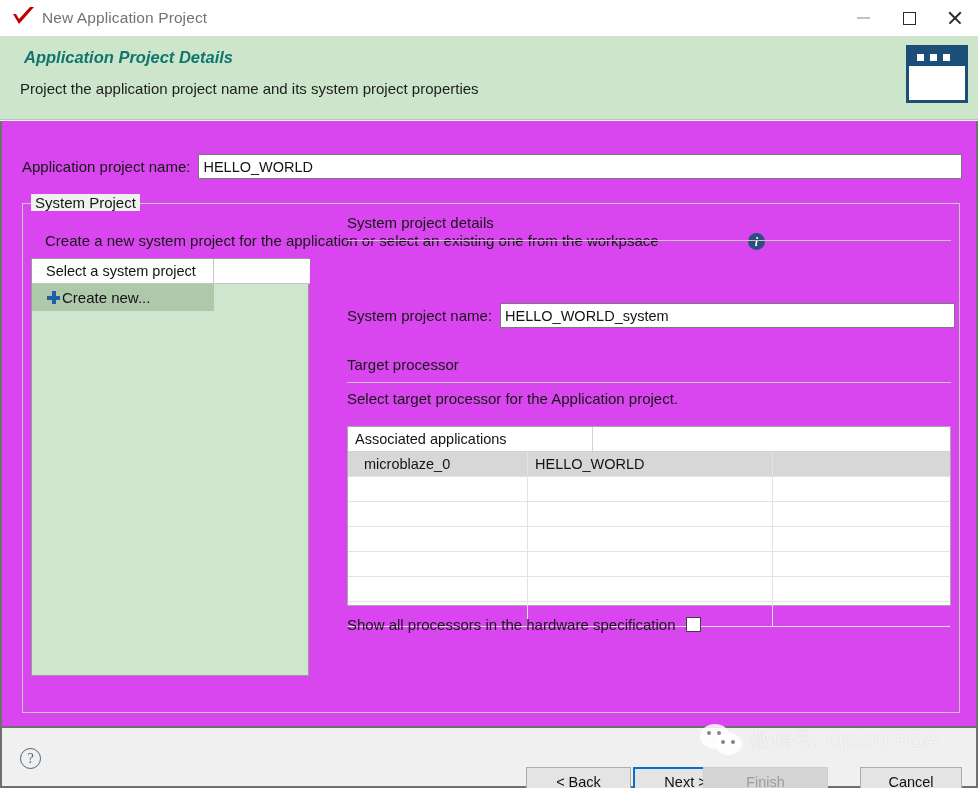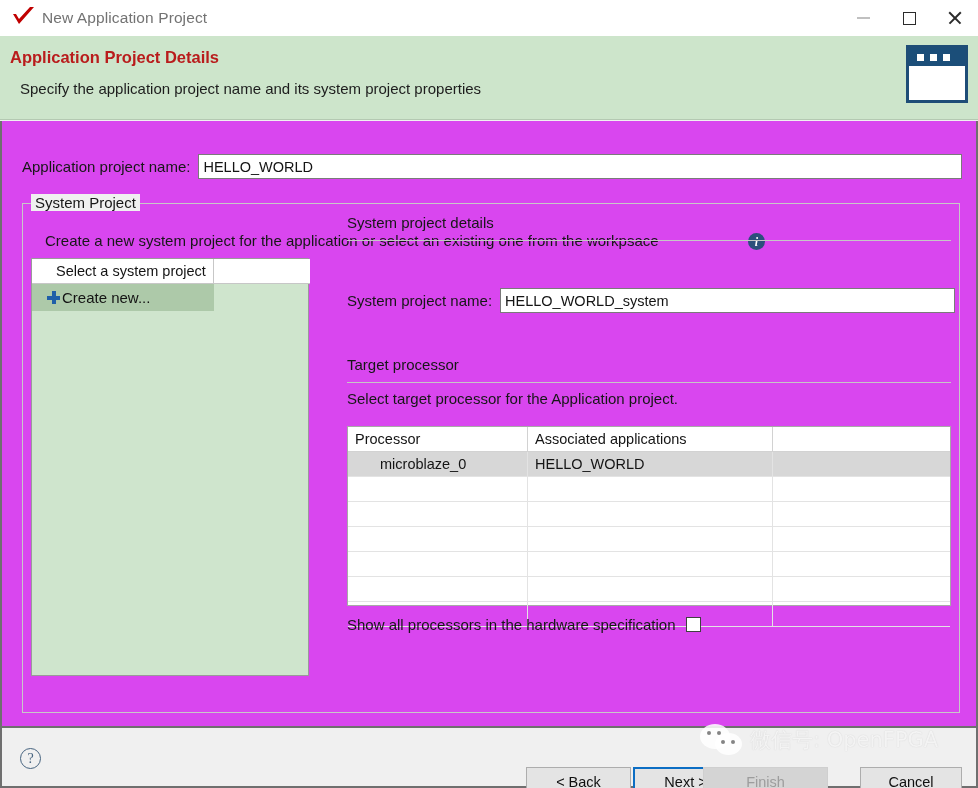--- a/index.html
+++ b/index.html
@@ -63,22 +63,22 @@
   .close-glyph:after  { transform: rotate(-45deg); }
 
   
   .banner {
     position: absolute; left: 0; top: 36px;
     width: 978px; height: 84px;
     background: #cde5cb;
     border-bottom: 1px solid #b4c9b2;
   }
   .banner-title {
-    position: absolute; left: 10px; top: 12px;
-    font-size: 16.5px; font-weight: bold; color: #b91c1c;
+    position: absolute; left: 24px; top: 12px;
+    font-size: 16.5px; font-weight: bold; color: #0f766e; font-style: italic;
   }
   .banner-sub {
     position: absolute; left: 20px; top: 44px;
     font-size: 15px; color: #1d1d1d;
   }
   .banner-icon {
     position: absolute; right: 10px; top: 9px;
     width: 62px; height: 58px;
     background: #ffffff;
     border: 3px solid #1e4d77;
@@ -158,21 +158,21 @@
     position: absolute; left: 0; top: 0;
     width: 278px; height: 25px;
     background: #ffffff;
     border-bottom: 1px solid #c7c7c7;
   }
   .listbox-header-cell {
     position: absolute; left: 0; top: 0;
     width: 182px; height: 24px;
     border-right: 1px solid #c7c7c7;
     display: flex; align-items: center;
-    padding-left: 24px;
+    padding-left: 14px;
     font-size: 14.5px; color: #141414;
     background: #ffffff;
   }
   .list-item {
     position: absolute; left: 0; top: 25px;
     width: 182px; height: 27px;
     background: #adc9a9;
     display: flex; align-items: center;
     padding-left: 15px;
     font-size: 15px; color: #141414;
@@ -194,21 +194,21 @@
   }
   .section-head {
     position: absolute;
     font-size: 15px; color: #171717;
   }
   .section-rule {
     position: absolute;
     height: 1px; background: #c6c6c6;
   }
   .row-sysname {
-    position: absolute; left: 12px; top: 84px;
+    position: absolute; left: 12px; top: 99px;
     display: flex; align-items: center; width: 608px;
   }
   #sys-name-input { flex: 1; margin-left: 8px; }
 
   .proc-desc {
     position: absolute; left: 12px; top: 186px;
     font-size: 15px; color: #171717;
   }
 
   .table {
@@ -228,21 +228,21 @@
     font-size: 14.5px; color: #141414;
     padding-left: 7px;
     border-right: 1px solid #e3e3e3;
     overflow: hidden; white-space: nowrap;
   }
   .cell.c0 { width: 180px; }
   .cell.c1 { width: 245px; }
   .cell.c2 { width: 177px; border-right: none; }
   .table-row.header .cell { border-right: 1px solid #d2d2d2; }
   .table-row.header .cell.c2 { border-right: none; }
-  .table-row.selected .cell.c0 { padding-left: 32px; }
+  .table-row.selected .cell.c0 { padding-left: 16px; }
 
   .checkrow {
     position: absolute; left: 12px; top: 412px;
     display: flex; align-items: center;
   }
   .check-label { font-size: 15px; color: #171717; }
   .checkbox {
     width: 15px; height: 15px;
     border: 1.4px solid #404040;
     background: #ffffff;
@@ -347,21 +347,21 @@
         <span class="max-glyph"></span>
       </div>
       <div class="win-btn">
         <span class="close-glyph"></span>
       </div>
     </div>
   </div>
 
   <div class="banner">
     <div class="banner-title">Application Project Details</div>
-    <div class="banner-sub">Specify the application project name and its system project properties</div>
+    <div class="banner-sub">Project the application project name and its system project properties</div>
     <div class="banner-icon">
       <div class="bar"></div>
       <span class="dot" style="left:8px;"></span>
       <span class="dot" style="left:21px;"></span>
       <span class="dot" style="left:34px;"></span>
     </div>
   </div>
 
   <div class="body-area">
 
@@ -394,21 +394,20 @@
           <div class="textfield" id="sys-name-input" placeholder="">HELLO_WORLD_system</div>
         </div>
 
         <div class="section-head" style="left:12px; top:152px;">Target processor</div>
         <div class="section-rule" style="left:12px; top:178px; width:604px;"></div>
 
         <div class="proc-desc">Select target processor for the Application project.</div>
 
         <div class="table">
           <div class="table-row header">
-            <div class="cell c0">Processor</div>
             <div class="cell c1">Associated applications</div>
             <div class="cell c2"></div>
           </div>
           <div class="table-row selected">
             <div class="cell c0">microblaze_0</div>
             <div class="cell c1">HELLO_WORLD</div>
             <div class="cell c2"></div>
           </div>
           <div class="table-row">
             <div class="cell c0"></div>

